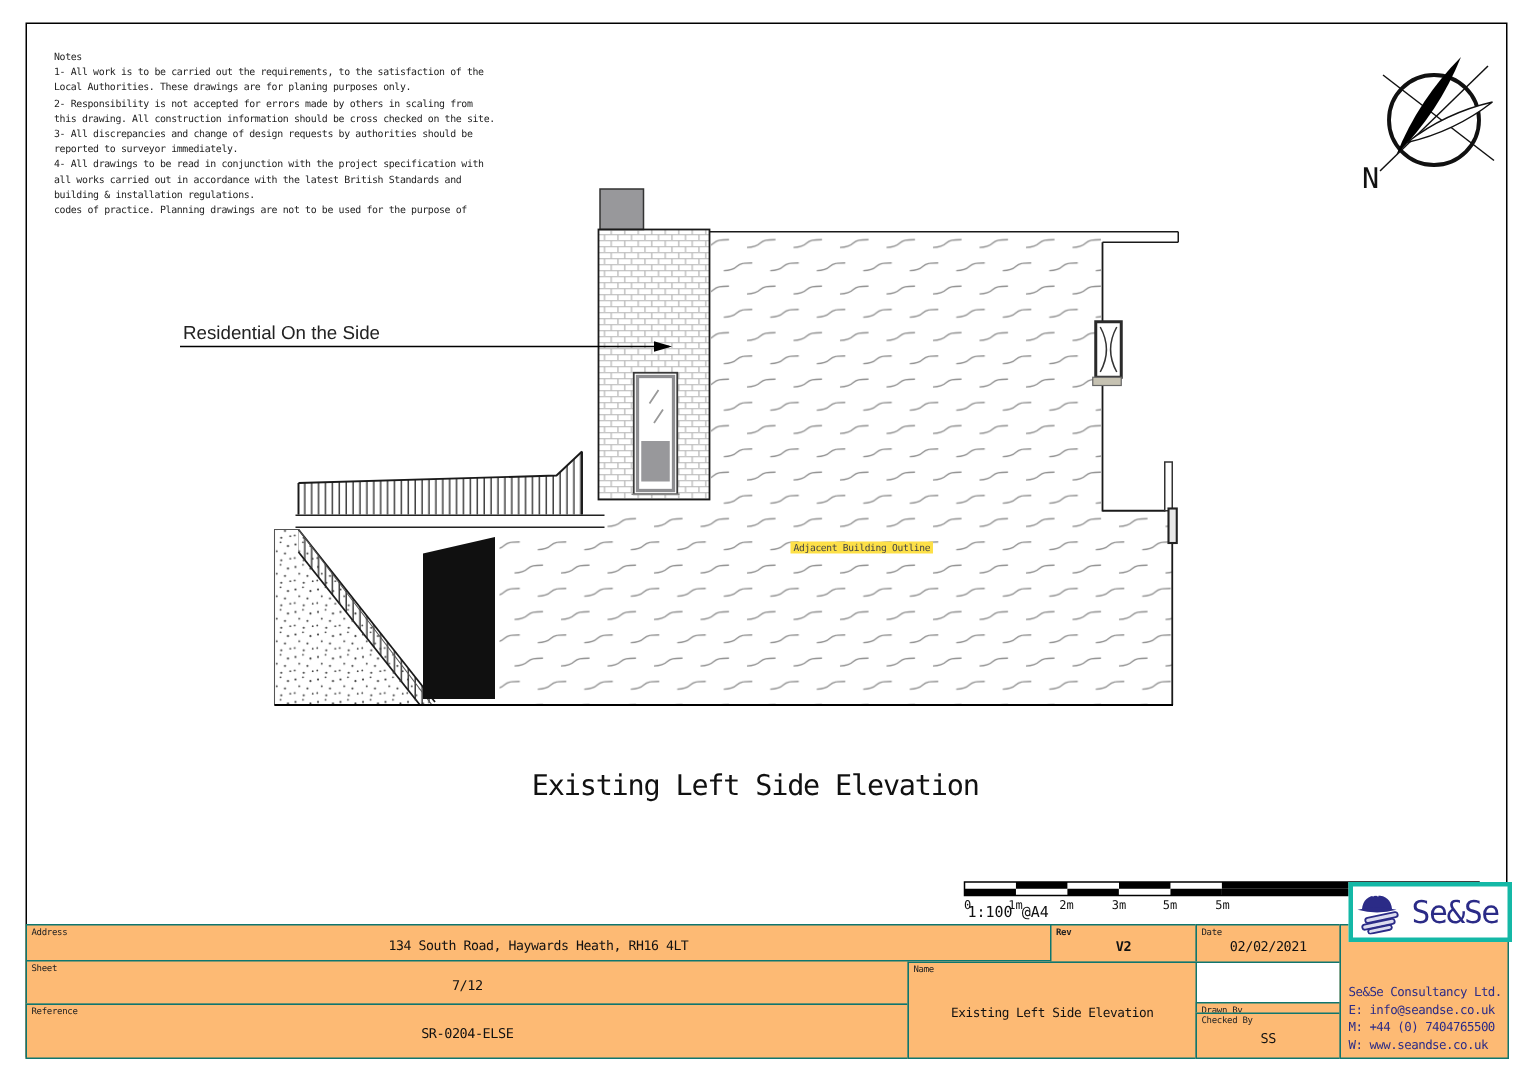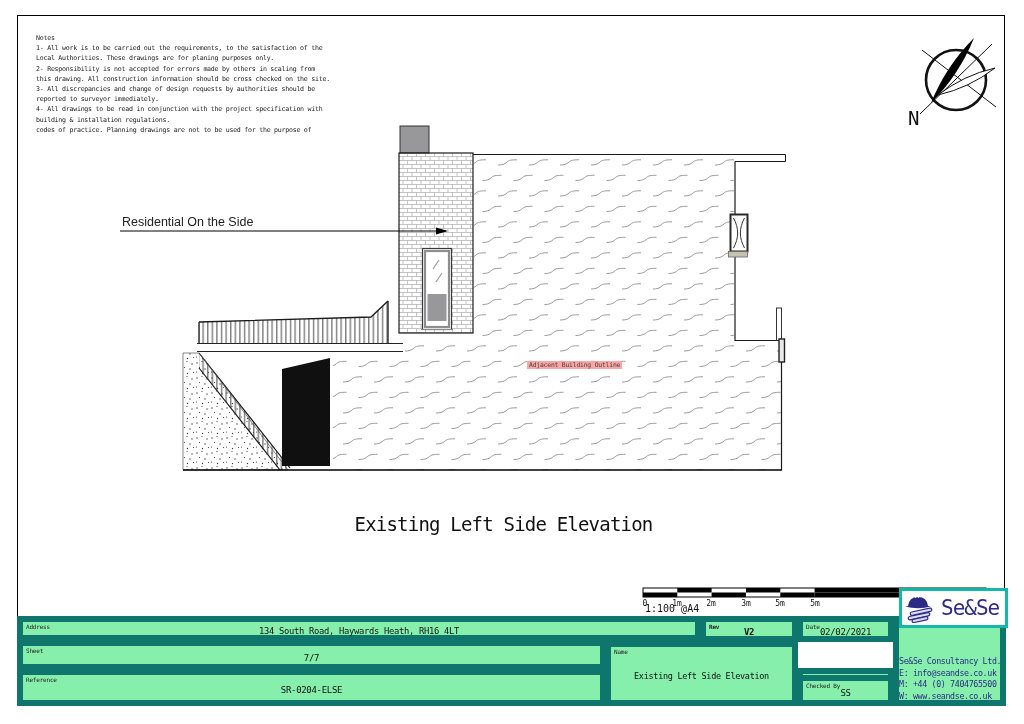--- a/index.html
+++ b/index.html
@@ -10,27 +10,27 @@
   .abs{position:absolute;}
   
   .frame{left:17px;top:15px;width:988px;height:690px;border:1.6px solid #000;box-sizing:border-box;}
   
   .notes{left:36px;top:33px;width:296px;font-size:6.6px;letter-spacing:-0.25px;line-height:10.2px;color:#222;}
   .notes div{white-space:nowrap;}
   
   .main-title{left:0;top:513px;width:1007px;text-align:center;font-size:19px;letter-spacing:-0.8px;color:#111;}
   
   .res-label{left:122px;top:215px;font-family:"Liberation Sans",sans-serif;font-size:12.5px;color:#222;}
-  .adj-label{left:527px;top:361px;font-size:6.4px;letter-spacing:-0.2px;color:#444;background:#fca5a5;padding:0 2px;}
+  .adj-label{left:527px;top:361px;font-size:6.4px;letter-spacing:-0.2px;color:#444;background:#fde047;padding:0 2px;}
   
   .scale-label{left:645px;top:571px;font-size:10px;color:#111;margin-top:32px;}
   .tick{top:599px;font-size:8px;color:#111;transform:translateX(-50%);}
   .t0{left:645px}.t1{left:677px}.t2{left:711px}.t3{left:746px}.t4{left:780px}.t5{left:815px}.t6{left:988px}
   
-  .tb{box-sizing:border-box;border:6px solid #0f766e;background:#86efac;}
+  .tb{box-sizing:border-box;border:1px solid #0f766e;background:#fdba74;}
   .tb .lab{position:absolute;left:3px;top:1px;font-size:6px;color:#222;letter-spacing:-0.2px;}
   .tb .val{position:absolute;inset:0;display:flex;align-items:center;justify-content:center;padding-top:5px;font-size:9px;color:#111;letter-spacing:-0.3px;}
   .c-addr{left:17px;top:616px;width:684px;height:25px;}
   .c-rev{left:700px;top:616px;width:98px;height:26px;font-weight:bold;}
   .c-date{left:797px;top:616px;width:97px;height:26px;}
   .c-sheet{left:17px;top:640px;width:589px;height:30px;}
   .c-ref{left:17px;top:669px;width:589px;height:37px;}
   .c-name{left:605px;top:641px;width:193px;height:65px;}
   .c-name .val{font-size:8.5px;}
   .c-addr .val{font-size:8.8px;}
@@ -50,20 +50,21 @@
 
 <div class="abs notes">
   <div>Notes</div>
   <div>1- All work is to be carried out the requirements, to the satisfaction of the</div>
   <div>Local Authorities. These drawings are for planing purposes only.</div>
   <div>2- Responsibility is not accepted for errors made by others in scaling from</div>
   <div>this drawing. All construction information should be cross checked on the site.</div>
   <div>3- All discrepancies and change of design requests by authorities should be</div>
   <div>reported to surveyor immediately.</div>
   <div>4- All drawings to be read in conjunction with the project specification with</div>
+  <div>all works carried out in accordance with the latest British Standards and</div>
   <div>building &amp; installation regulations.</div>
   <div>codes of practice. Planning drawings are not to be used for the purpose of</div>
 </div>
 
 <svg class="abs" style="left:895px;top:22px;" width="118" height="110" viewBox="895 22 118 110">
   <circle cx="956" cy="80" r="30" fill="none" stroke="#111" stroke-width="2.6"></circle>
   <path d="M920,114 L992,44" stroke="#111" stroke-width="1"></path>
   <path d="M922,50 L996,107" stroke="#111" stroke-width="1"></path>
   <path d="M974,38 Q945.9,66.1 931,103 Q959.1,74.9 974,38 Z" fill="#000"></path>
   <path d="M995,68 Q963.5,75.2 938,95 Q969.5,87.8 995,68 Z" fill="#fff" stroke="#111" stroke-width="1"></path>
@@ -184,21 +185,21 @@
 <div class="abs tb c-rev">
   <span class="lab">Rev</span>
   <span class="val">V2</span>
 </div>
 <div class="abs tb c-date">
   <span class="lab">Date</span>
   <span class="val">02/02/2021</span>
 </div>
 <div class="abs tb c-sheet">
   <span class="lab">Sheet</span>
-  <span class="val">7/7</span>
+  <span class="val">7/12</span>
 </div>
 <div class="abs tb c-ref">
   <span class="lab">Reference</span>
   <span class="val">SR-0204-ELSE</span>
 </div>
 <div class="abs tb c-name">
   <span class="lab">Name</span>
   <span class="val">Existing Left Side Elevation</span>
 </div>
 <div class="abs tb c-drawn">

